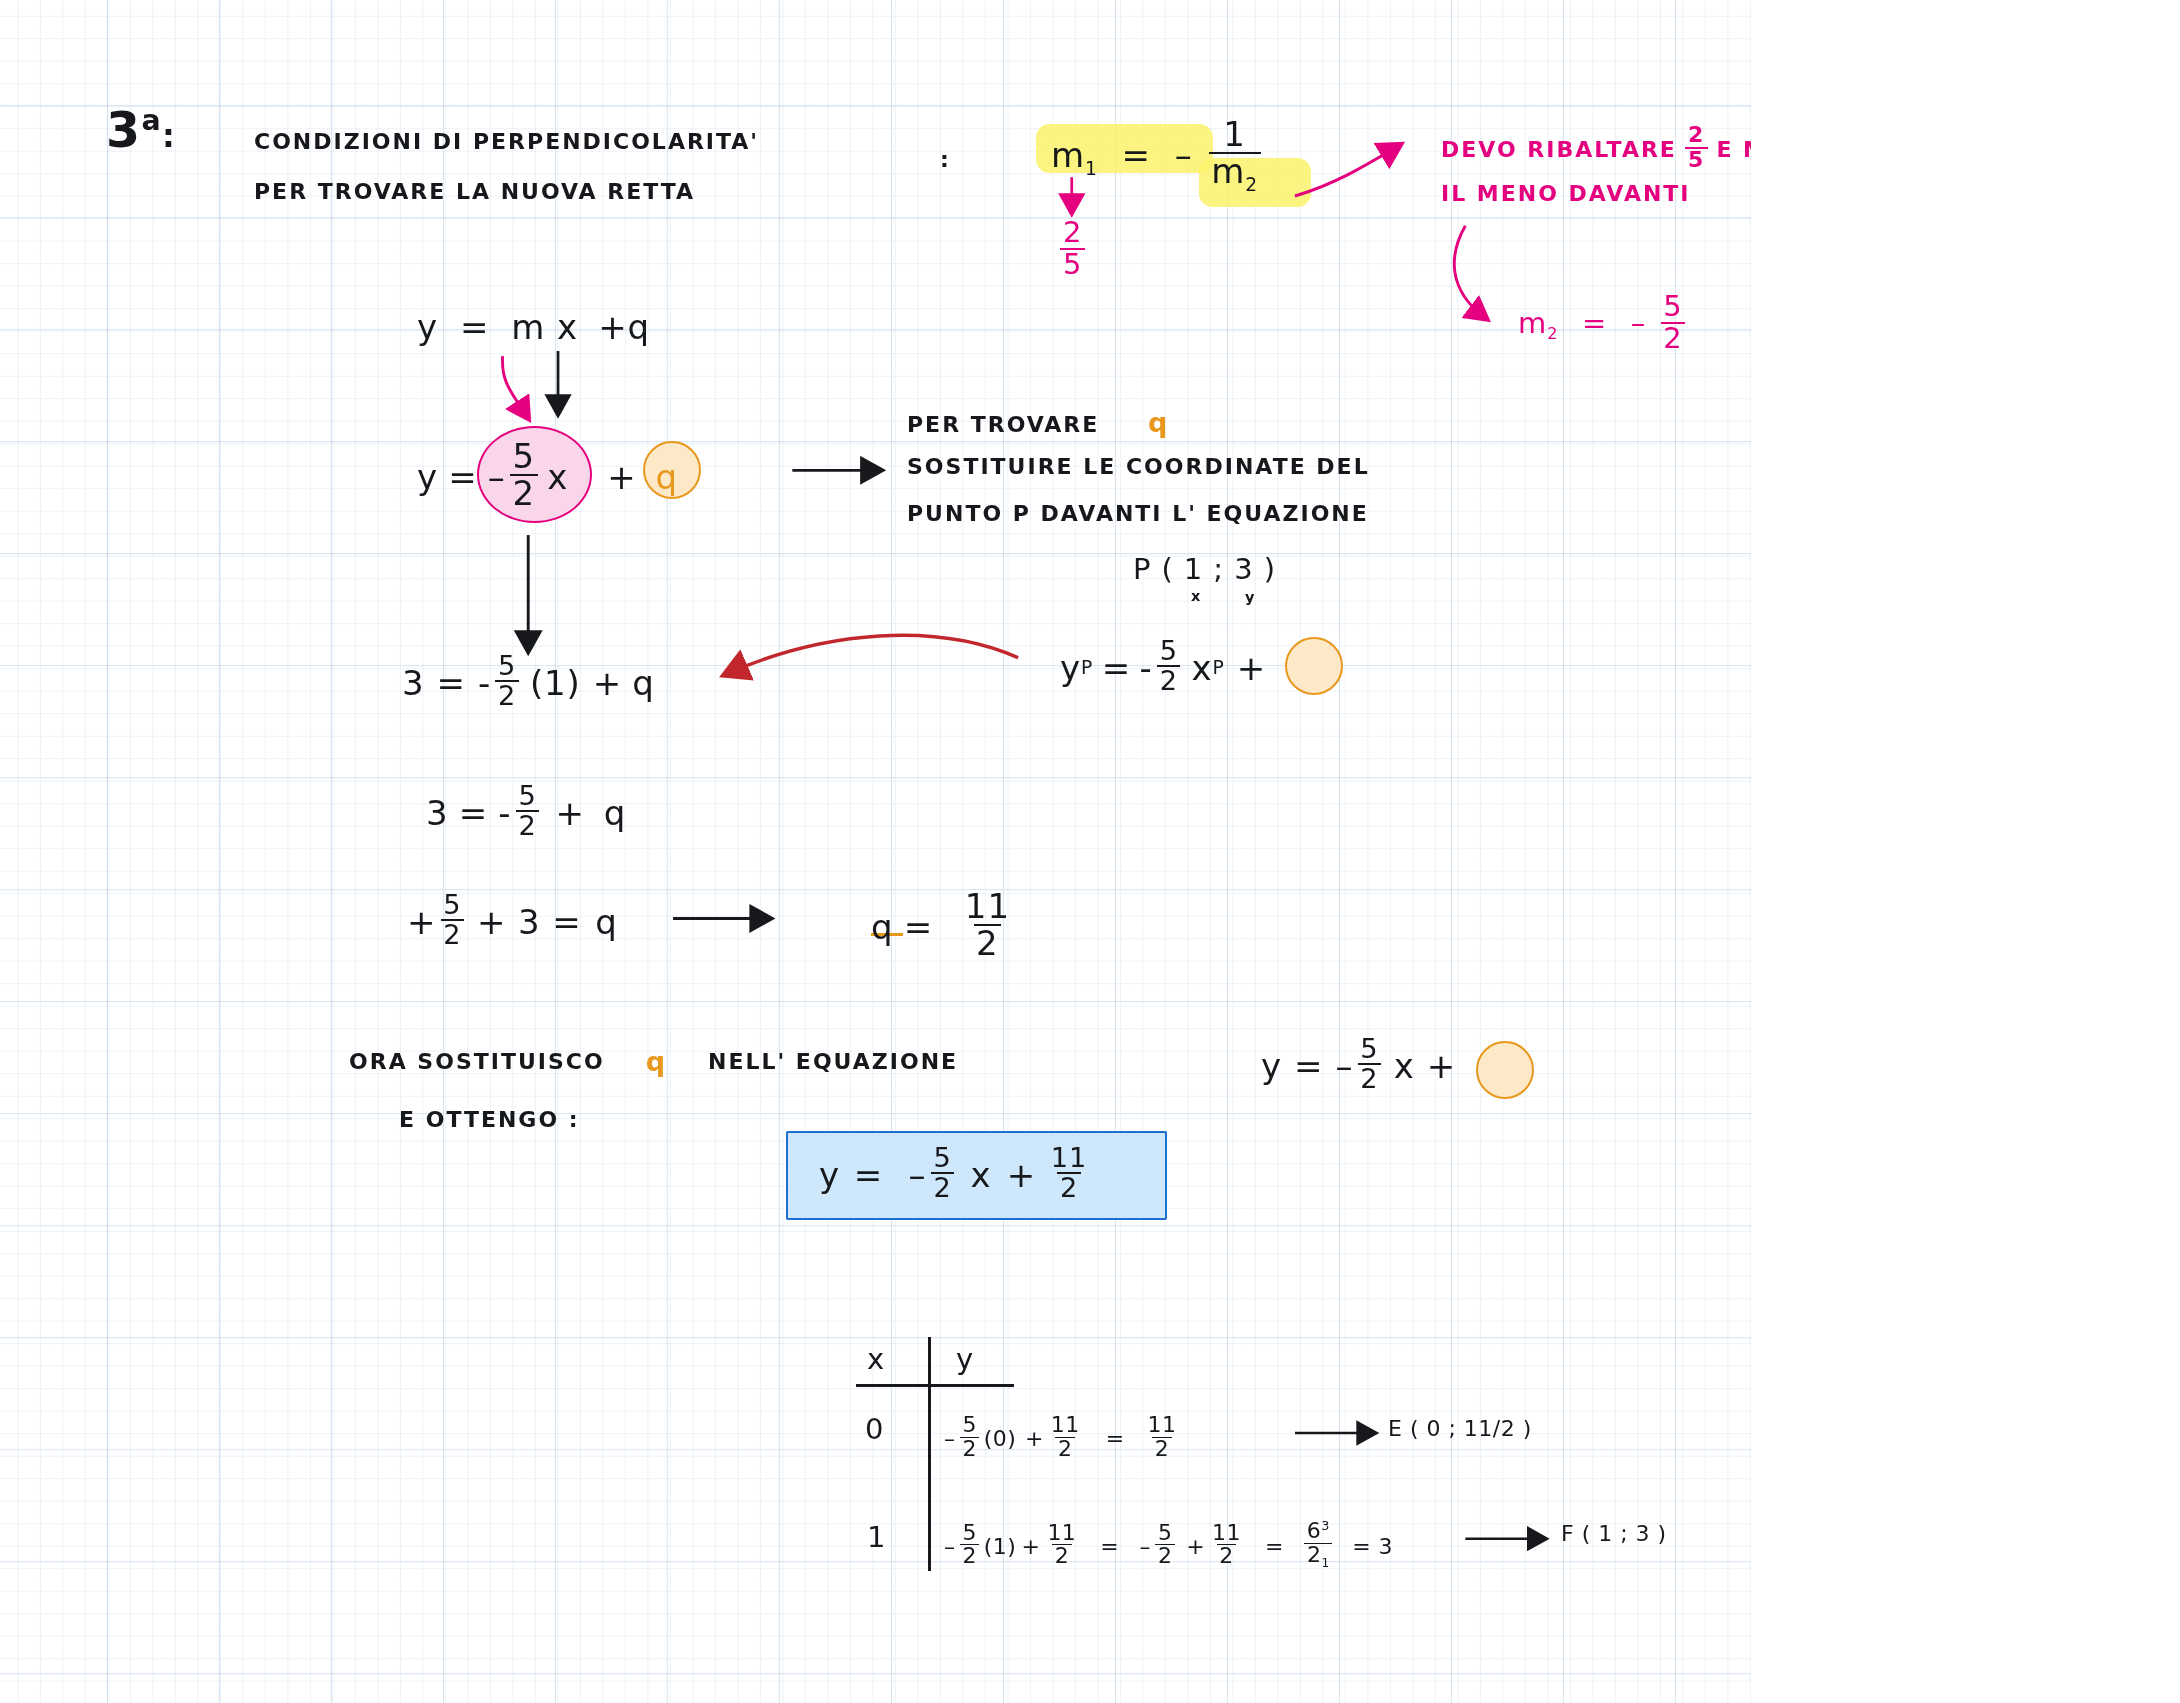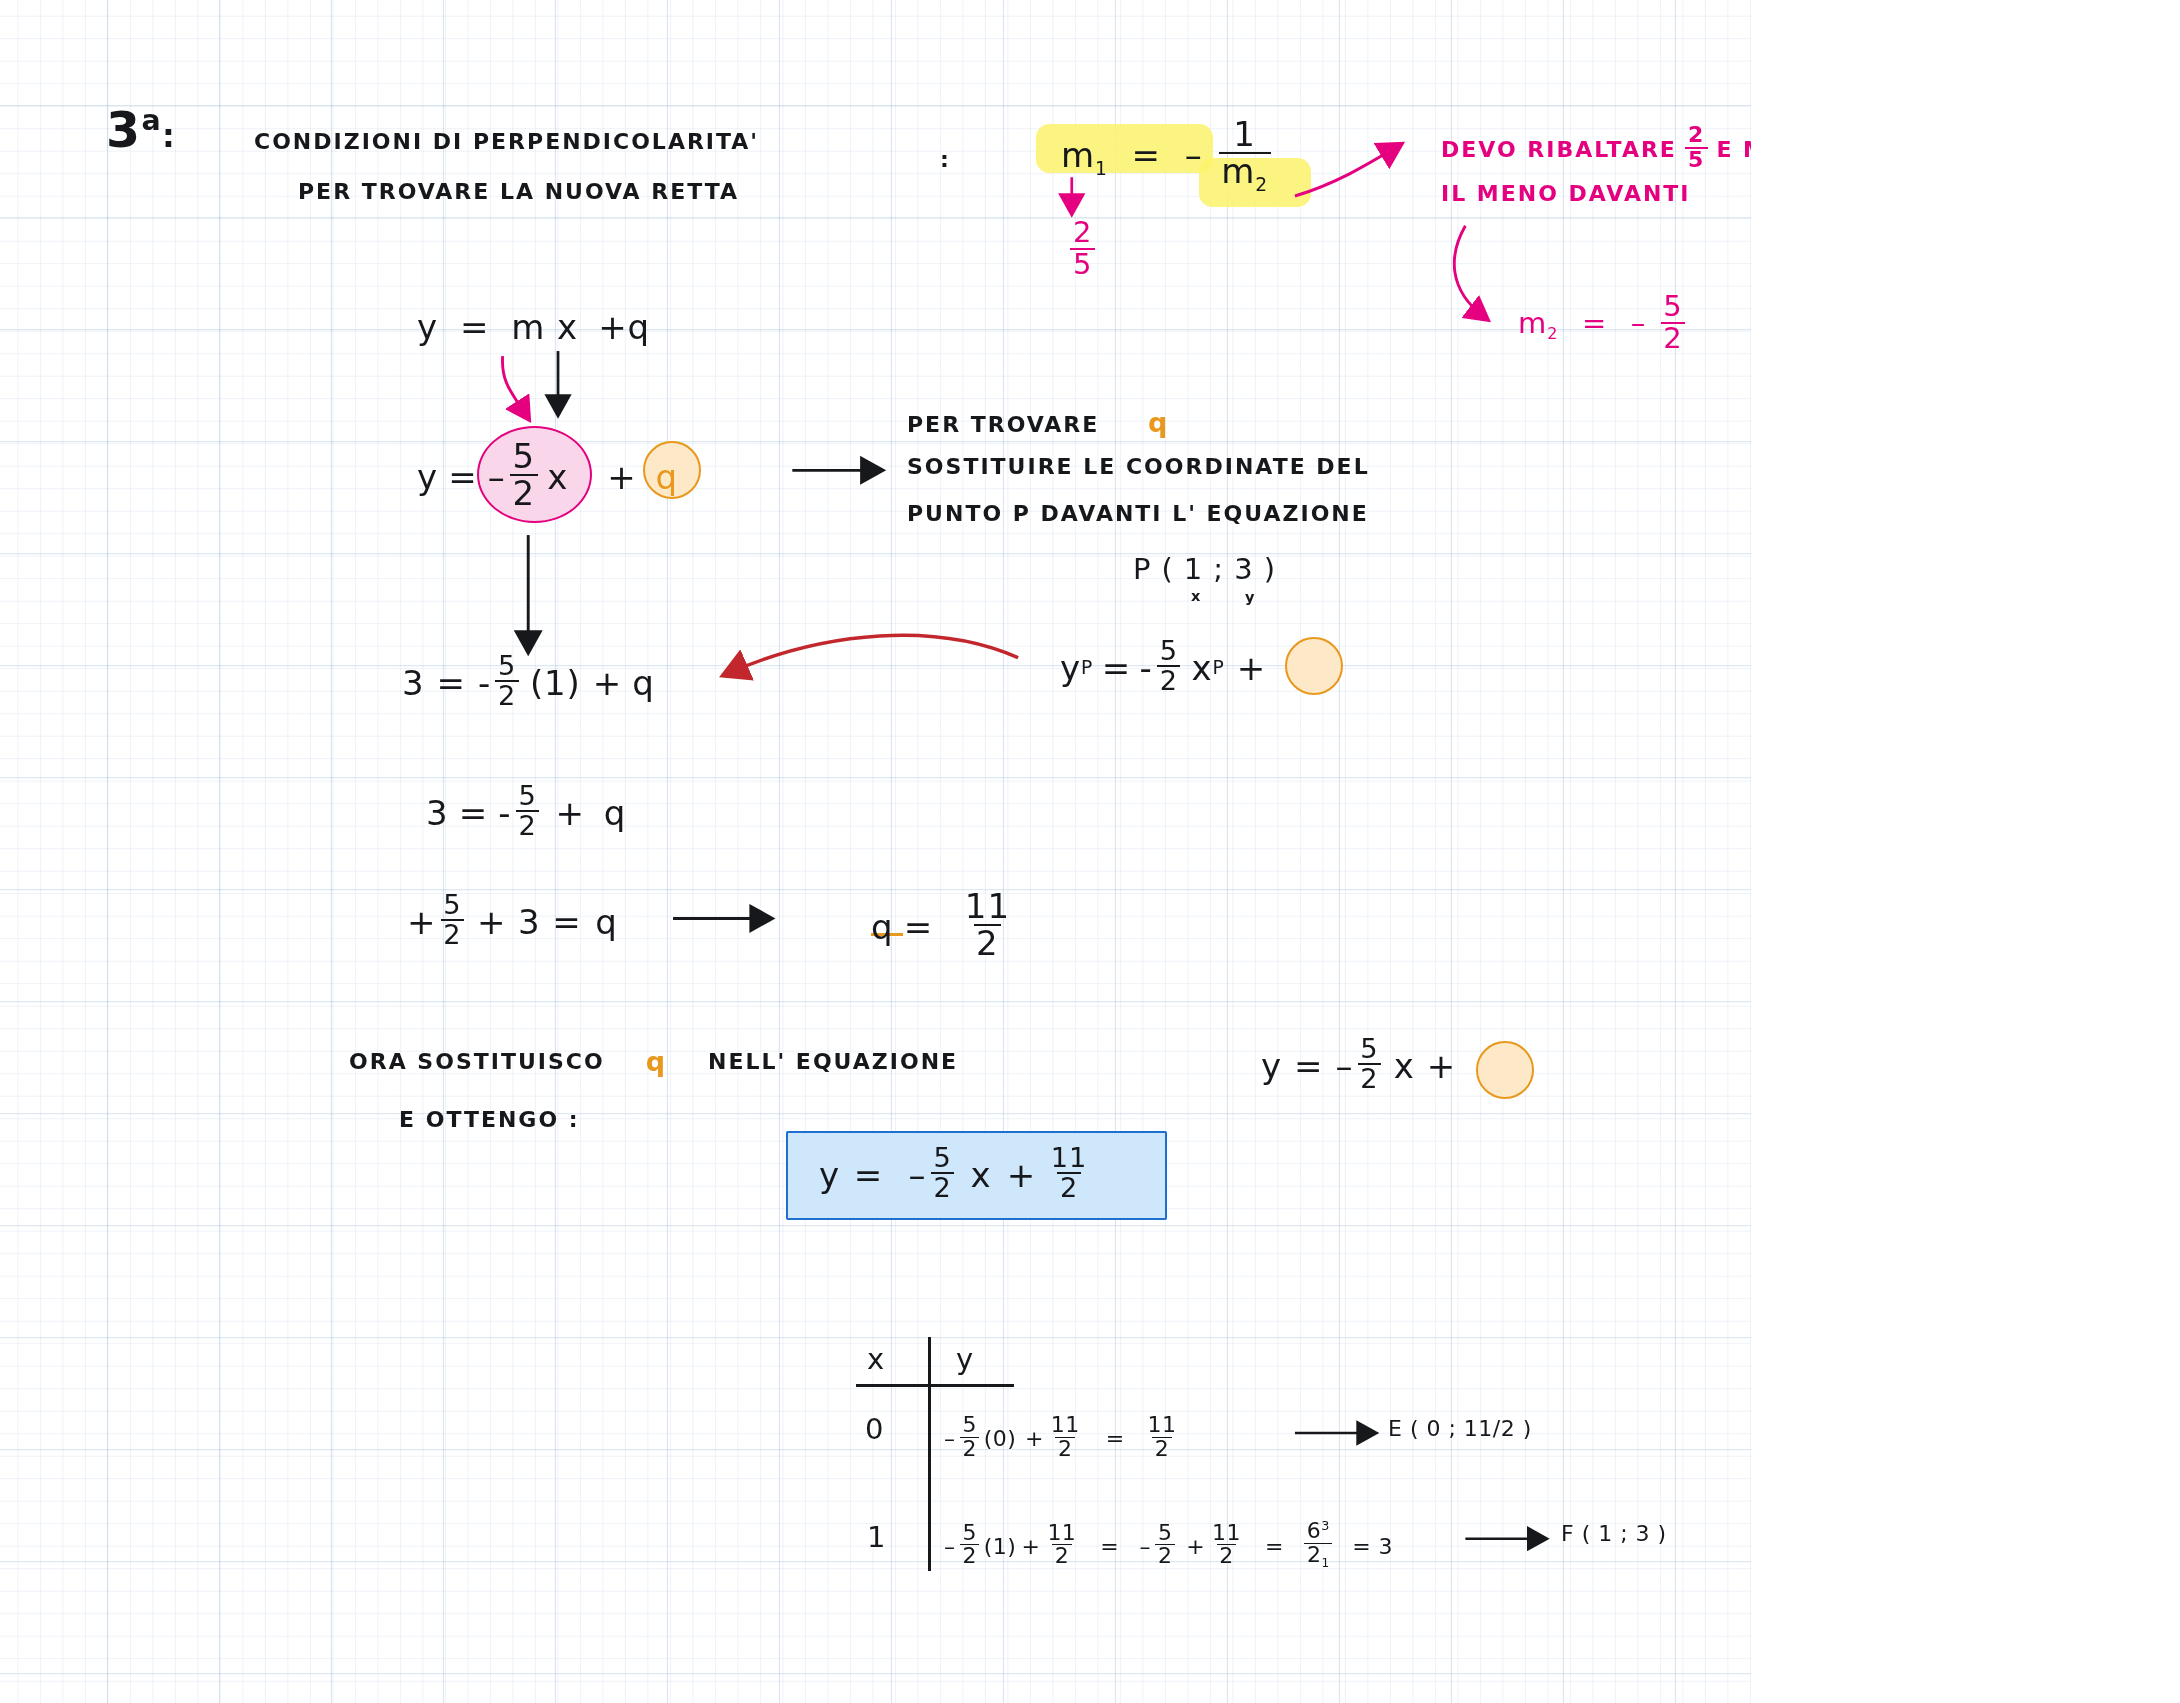--- a/index.html
+++ b/index.html
@@ -76,21 +76,21 @@
   .frac.sm { font-size: 0.80em; }
 
   
   .hl {
     position: absolute;
     background: #fbf26b;
     opacity: 0.85;
     border-radius: 13.6px;
     z-index: 0;
   }
-  .above { z-index: 3; margin-left: 10px; }
+  .above { z-index: 3; }
 
   
   .ellipse {
     position: absolute;
     border-radius: 50%;
     box-sizing: border-box;
     z-index: 1;
   }
   .circle-pink {
     border: 2.6px solid #e4007f;
@@ -183,21 +183,21 @@
 
     <path d="M1520,1682 L1610,1682" stroke="#16181c" stroke-width="3" fill="none" marker-end="url(#arrBlack)"></path>
     <path d="M1720,1806 L1810,1806" stroke="#16181c" stroke-width="3" fill="none" marker-end="url(#arrBlack)"></path>
   </svg>
 
   <div class="ink black" style="left:106px; top:102px; font-size:49px; font-weight:600;">
     <span>3</span><span class="sup">a</span><span style="font-size:32px;">:</span>
   </div>
 
   <div class="ink black caps" style="left:254px; top:129px;">CONDIZIONI  DI   PERPENDICOLARITA'</div>
-  <div class="ink black caps" style="left:254px; top:179px;margin-left:44px;">PER  TROVARE  LA  NUOVA  RETTA</div>
+  <div class="ink black caps" style="left:254px; top:179px;">PER  TROVARE  LA  NUOVA  RETTA</div>
   <div class="ink black caps" style="left:940px; top:147px;">:</div>
 
   <div class="ink black mathbig above" style="left:1051px; top:119px;">
     <span>m</span><span class="sub">1</span>
     <span style="margin:0 12px;">=</span>
     <span>–</span>
     <span class="frac">
       <span class="num">1</span>
       <span class="den"><span>m</span><span class="sub">2</span></span>
     </span>

